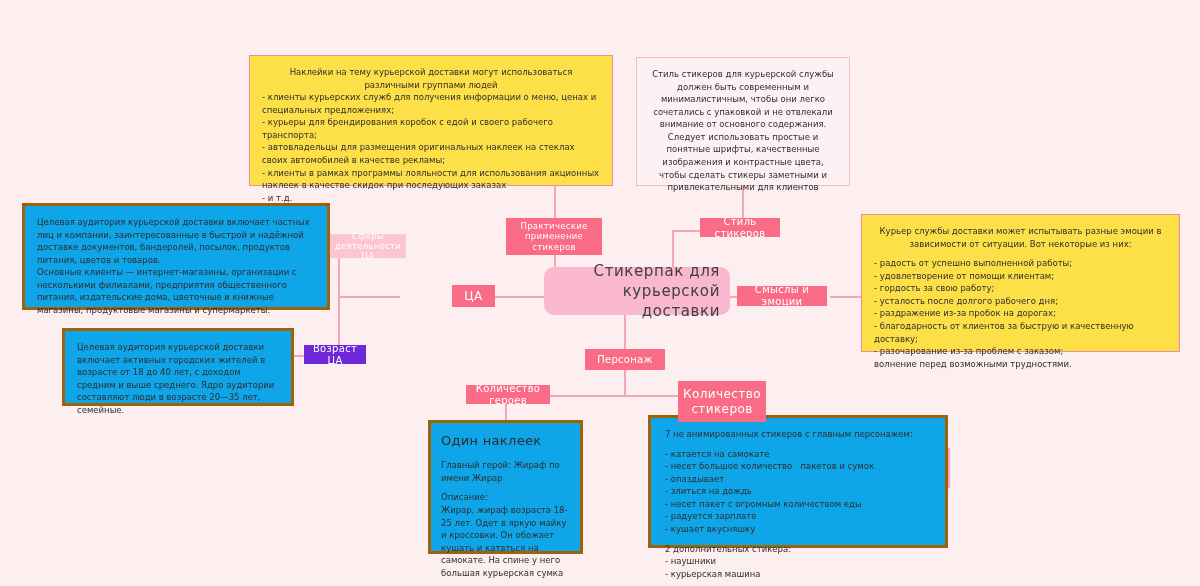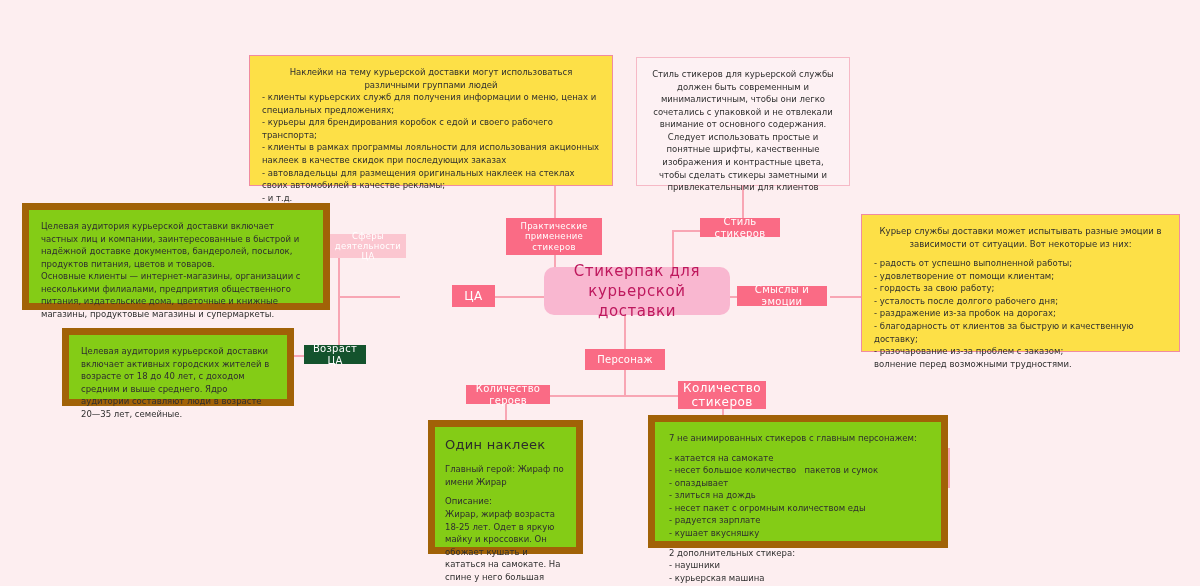--- a/index.html
+++ b/index.html
@@ -17,23 +17,23 @@
   
   .edge{position:absolute;background:#f8a6b4;}
   .edge.h{height:1.5px;}
   .edge.v{width:1.5px;}
 
   
   .center-node{
     position:absolute;
     background:#f9b7d0;
     border-radius:10px;
-    color:#be185d;
+    color:#404040;
     display:flex;align-items:center;justify-content:center;
-    text-align:center;
+    text-align:right;
     font-size:15px;
     line-height:1.35;
     letter-spacing:.6px;
     padding:6px 10px;
     box-sizing:border-box;
   }
 
   
   .chip{
     position:absolute;
@@ -41,35 +41,35 @@
     color:#ffffff;
     display:flex;align-items:center;justify-content:center;
     text-align:center;
     box-sizing:border-box;
     padding:3px 6px;
     line-height:1.2;
     font-size:8.5px;
     letter-spacing:.3px;
   }
   .chip.soft{background:#fbc6d0;color:#ffffff;}
-  .chip.pale{background:#14532d;color:#ffffff;}
+  .chip.pale{background:#6d28d9;color:#ffffff;}
   .chip.big{font-size:12px;letter-spacing:.4px;}
   .chip.med{font-size:10px;}
 
   
   .card{
     position:absolute;
     box-sizing:border-box;
     padding:10px 12px;
     font-size:8.5px;
     line-height:1.48;
     color:#2f2f2f;
   }
   .card.filled{background:#fde047;border:1px solid #f08ba0;}
-  .card.outline{background:#84cc16;border:7px solid #a16207;}
+  .card.outline{background:#0ea5e9;border:3px solid #a16207;}
   .card.outline-w{background:#fdf1f3;border:1px solid #f6b9c6;}
   .card p{margin:0;}
   .card .center-line{text-align:center;}
   .card .gap{height:7px;}
   .card .heading{
     font-size:13px;
     color:#2c2c2c;
     margin-bottom:9px;
     letter-spacing:.3px;
   }
@@ -110,22 +110,22 @@
   <div class="edge v" style="left:505px;top:403px;height:22px;"></div>
 
   <div class="edge v" style="left:722px;top:403px;height:18px;"></div>
 
   <div class="edge v" style="left:948px;top:448px;height:40px;"></div>
 
   <div class="card filled" style="left:249px;top:55px;width:364px;height:131px;">
     <p class="center-line">Наклейки на тему курьерской доставки могут использоваться различными группами людей</p>
     <p>- клиенты курьерских служб для получения информации о меню, ценах и специальных предложениях;</p>
     <p>- курьеры для брендирования коробок с едой и своего рабочего транспорта;</p>
+    <p>- автовладельцы для размещения оригинальных наклеек на стеклах своих автомобилей в качестве рекламы;</p>
     <p>- клиенты в рамках программы лояльности для использования акционных наклеек в качестве скидок при последующих заказах</p>
-    <p>- автовладельцы для размещения оригинальных наклеек на стеклах своих автомобилей в качестве рекламы;</p>
     <p>- и т.д.</p>
   </div>
 
   <div class="card outline-w" style="left:636px;top:57px;width:214px;height:129px;">
     <p class="center-line">Стиль стикеров для курьерской службы должен быть современным и минималистичным, чтобы они легко сочетались с упаковкой и не отвлекали внимание от основного содержания. Следует использовать простые и понятные шрифты, качественные изображения и контрастные цвета, чтобы сделать стикеры заметными и привлекательными для клиентов</p>
   </div>
 
   <div class="card outline" style="left:22px;top:203px;width:308px;height:107px;">
     <p>Целевая аудитория курьерской доставки включает частных лиц и компании, заинтересованные в быстрой и надёжной доставке документов, бандеролей, посылок, продуктов питания, цветов и товаров.</p>
     <p>Основные клиенты — интернет-магазины, организации с несколькими филиалами, предприятия общественного питания, издательские дома, цветочные и книжные магазины, продуктовые магазины и супермаркеты.</p>
@@ -201,21 +201,21 @@
   </div>
 
   <div class="chip med" style="left:585px;top:349px;width:80px;height:21px;">
     <span>Персонаж</span>
   </div>
 
   <div class="chip med" style="left:466px;top:385px;width:84px;height:19px;">
     <span>Количество героев</span>
   </div>
 
-  <div class="chip big" style="left:678px;top:381px;width:88px;height:28px;">
+  <div class="chip big" style="left:678px;top:381px;width:88px;height:41px;">
     <span style="white-space:pre-line;">Количество
 стикеров</span>
   </div>
 
 <div class="center-node" style="left: 544px; top: 267px; width: 186px; height: 48px;">
       <span style="white-space: pre-line;">Стикерпак для
 курьерской доставки</span>
     </div>
   </div>
 

